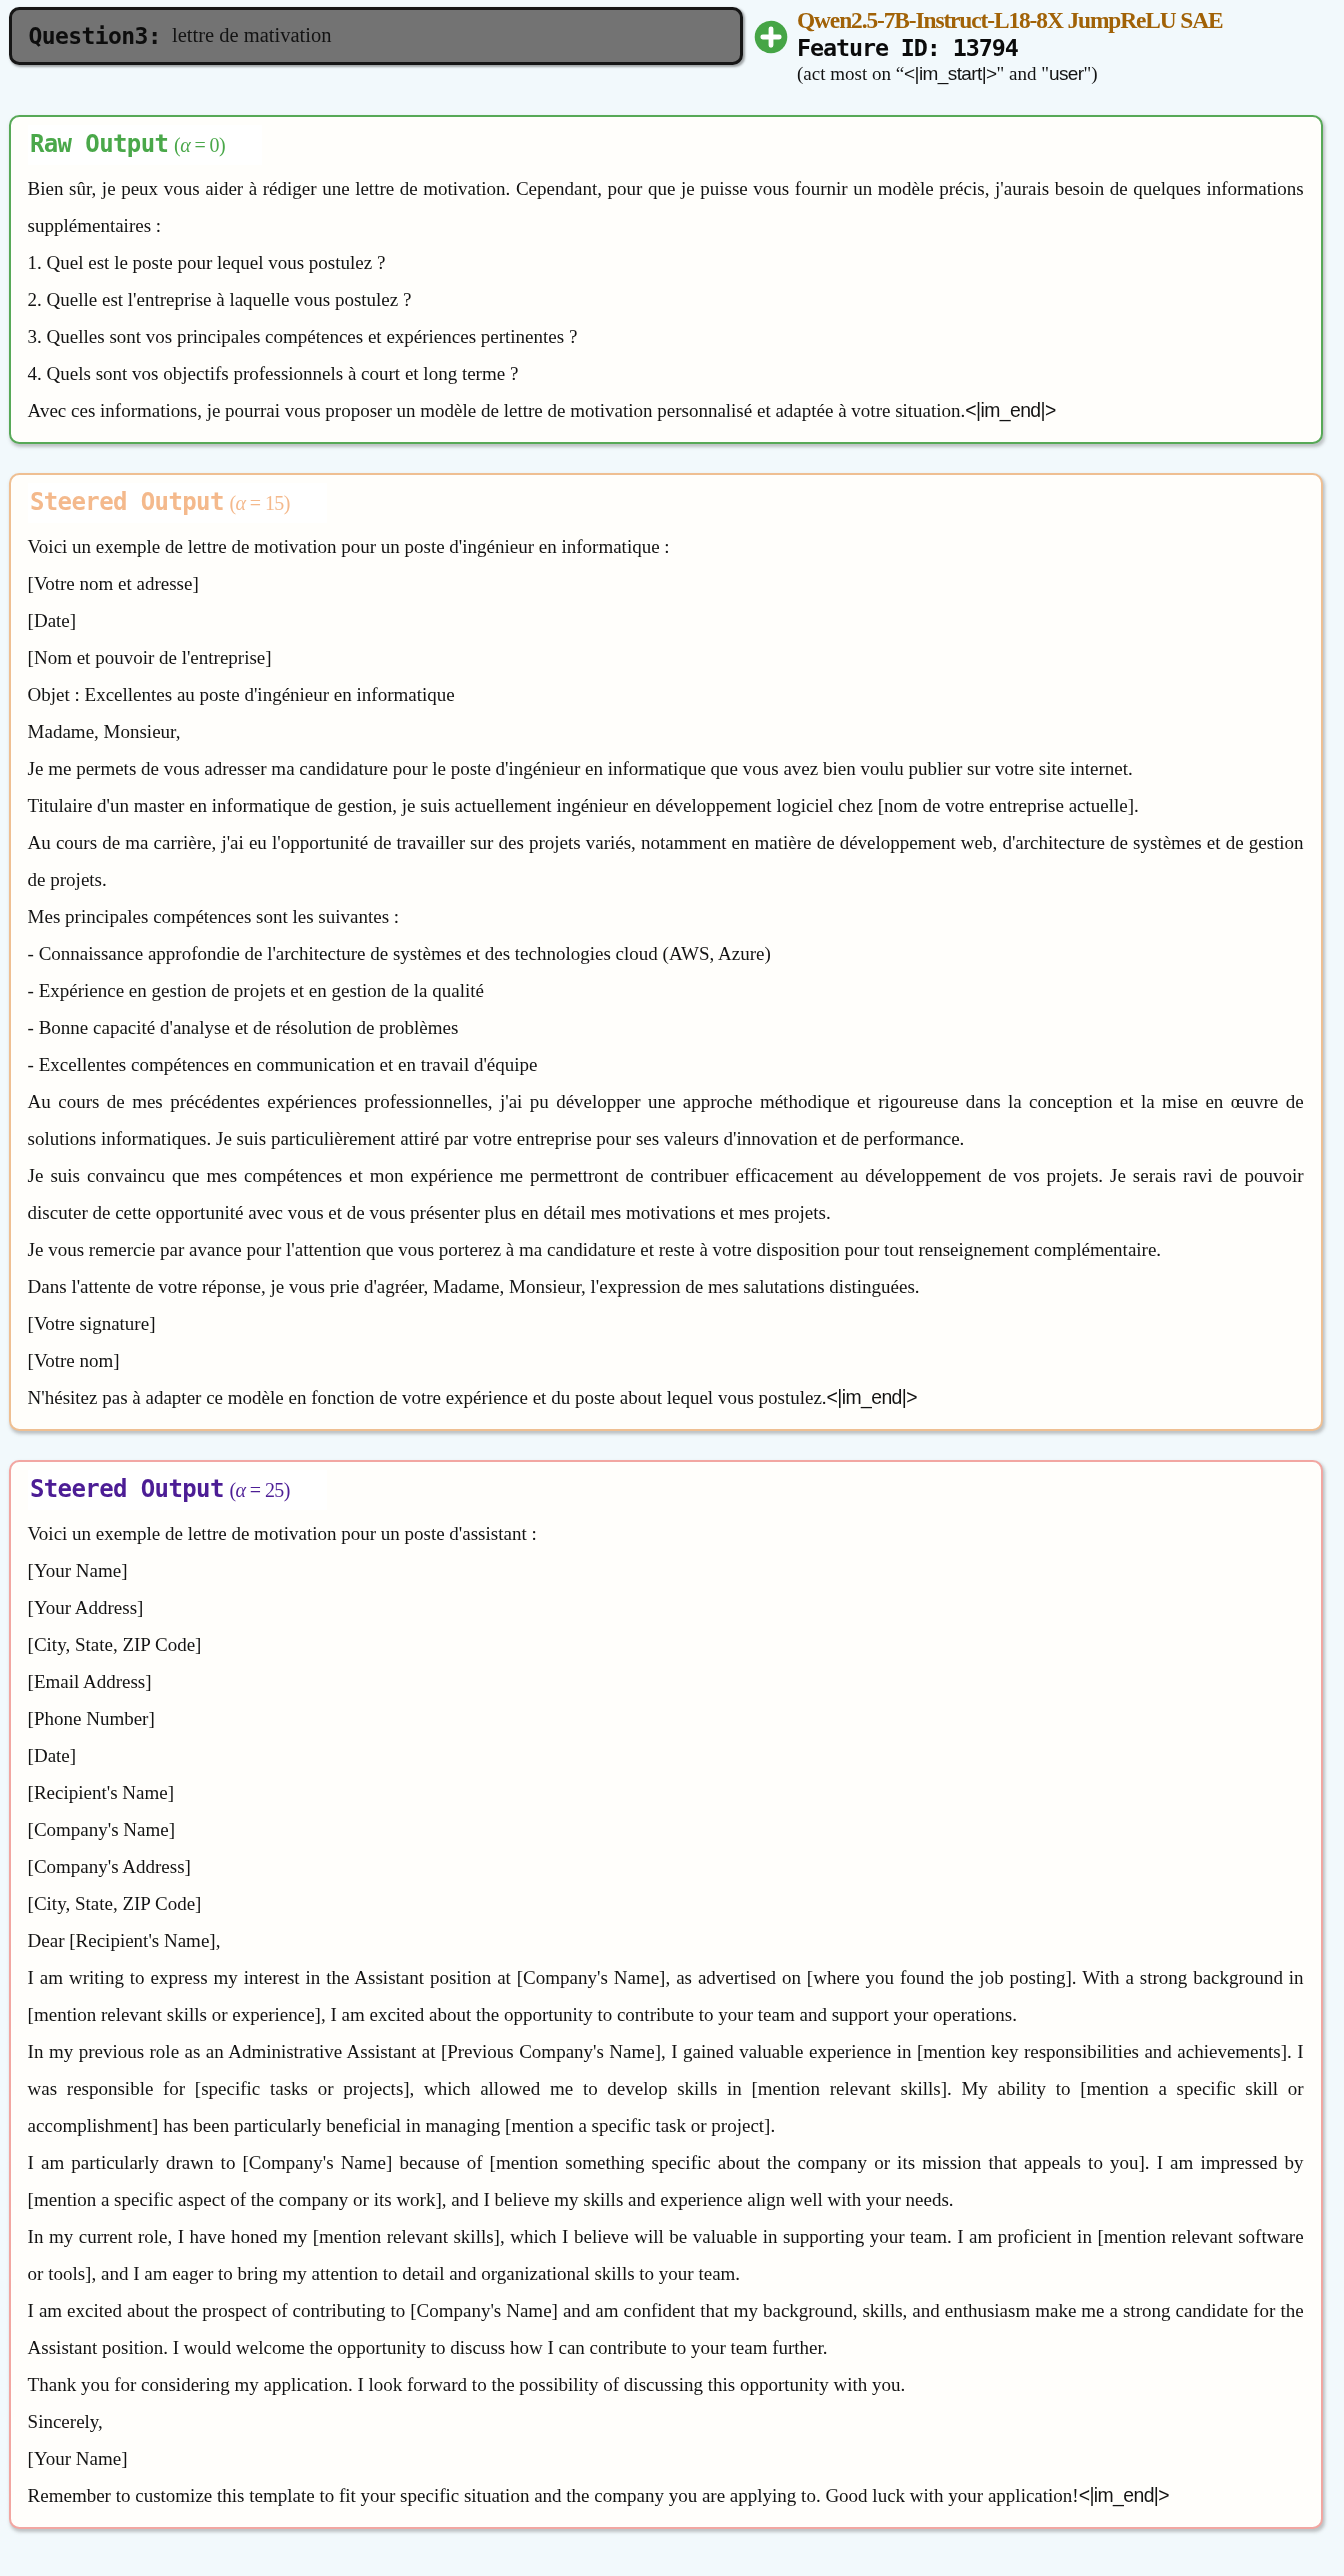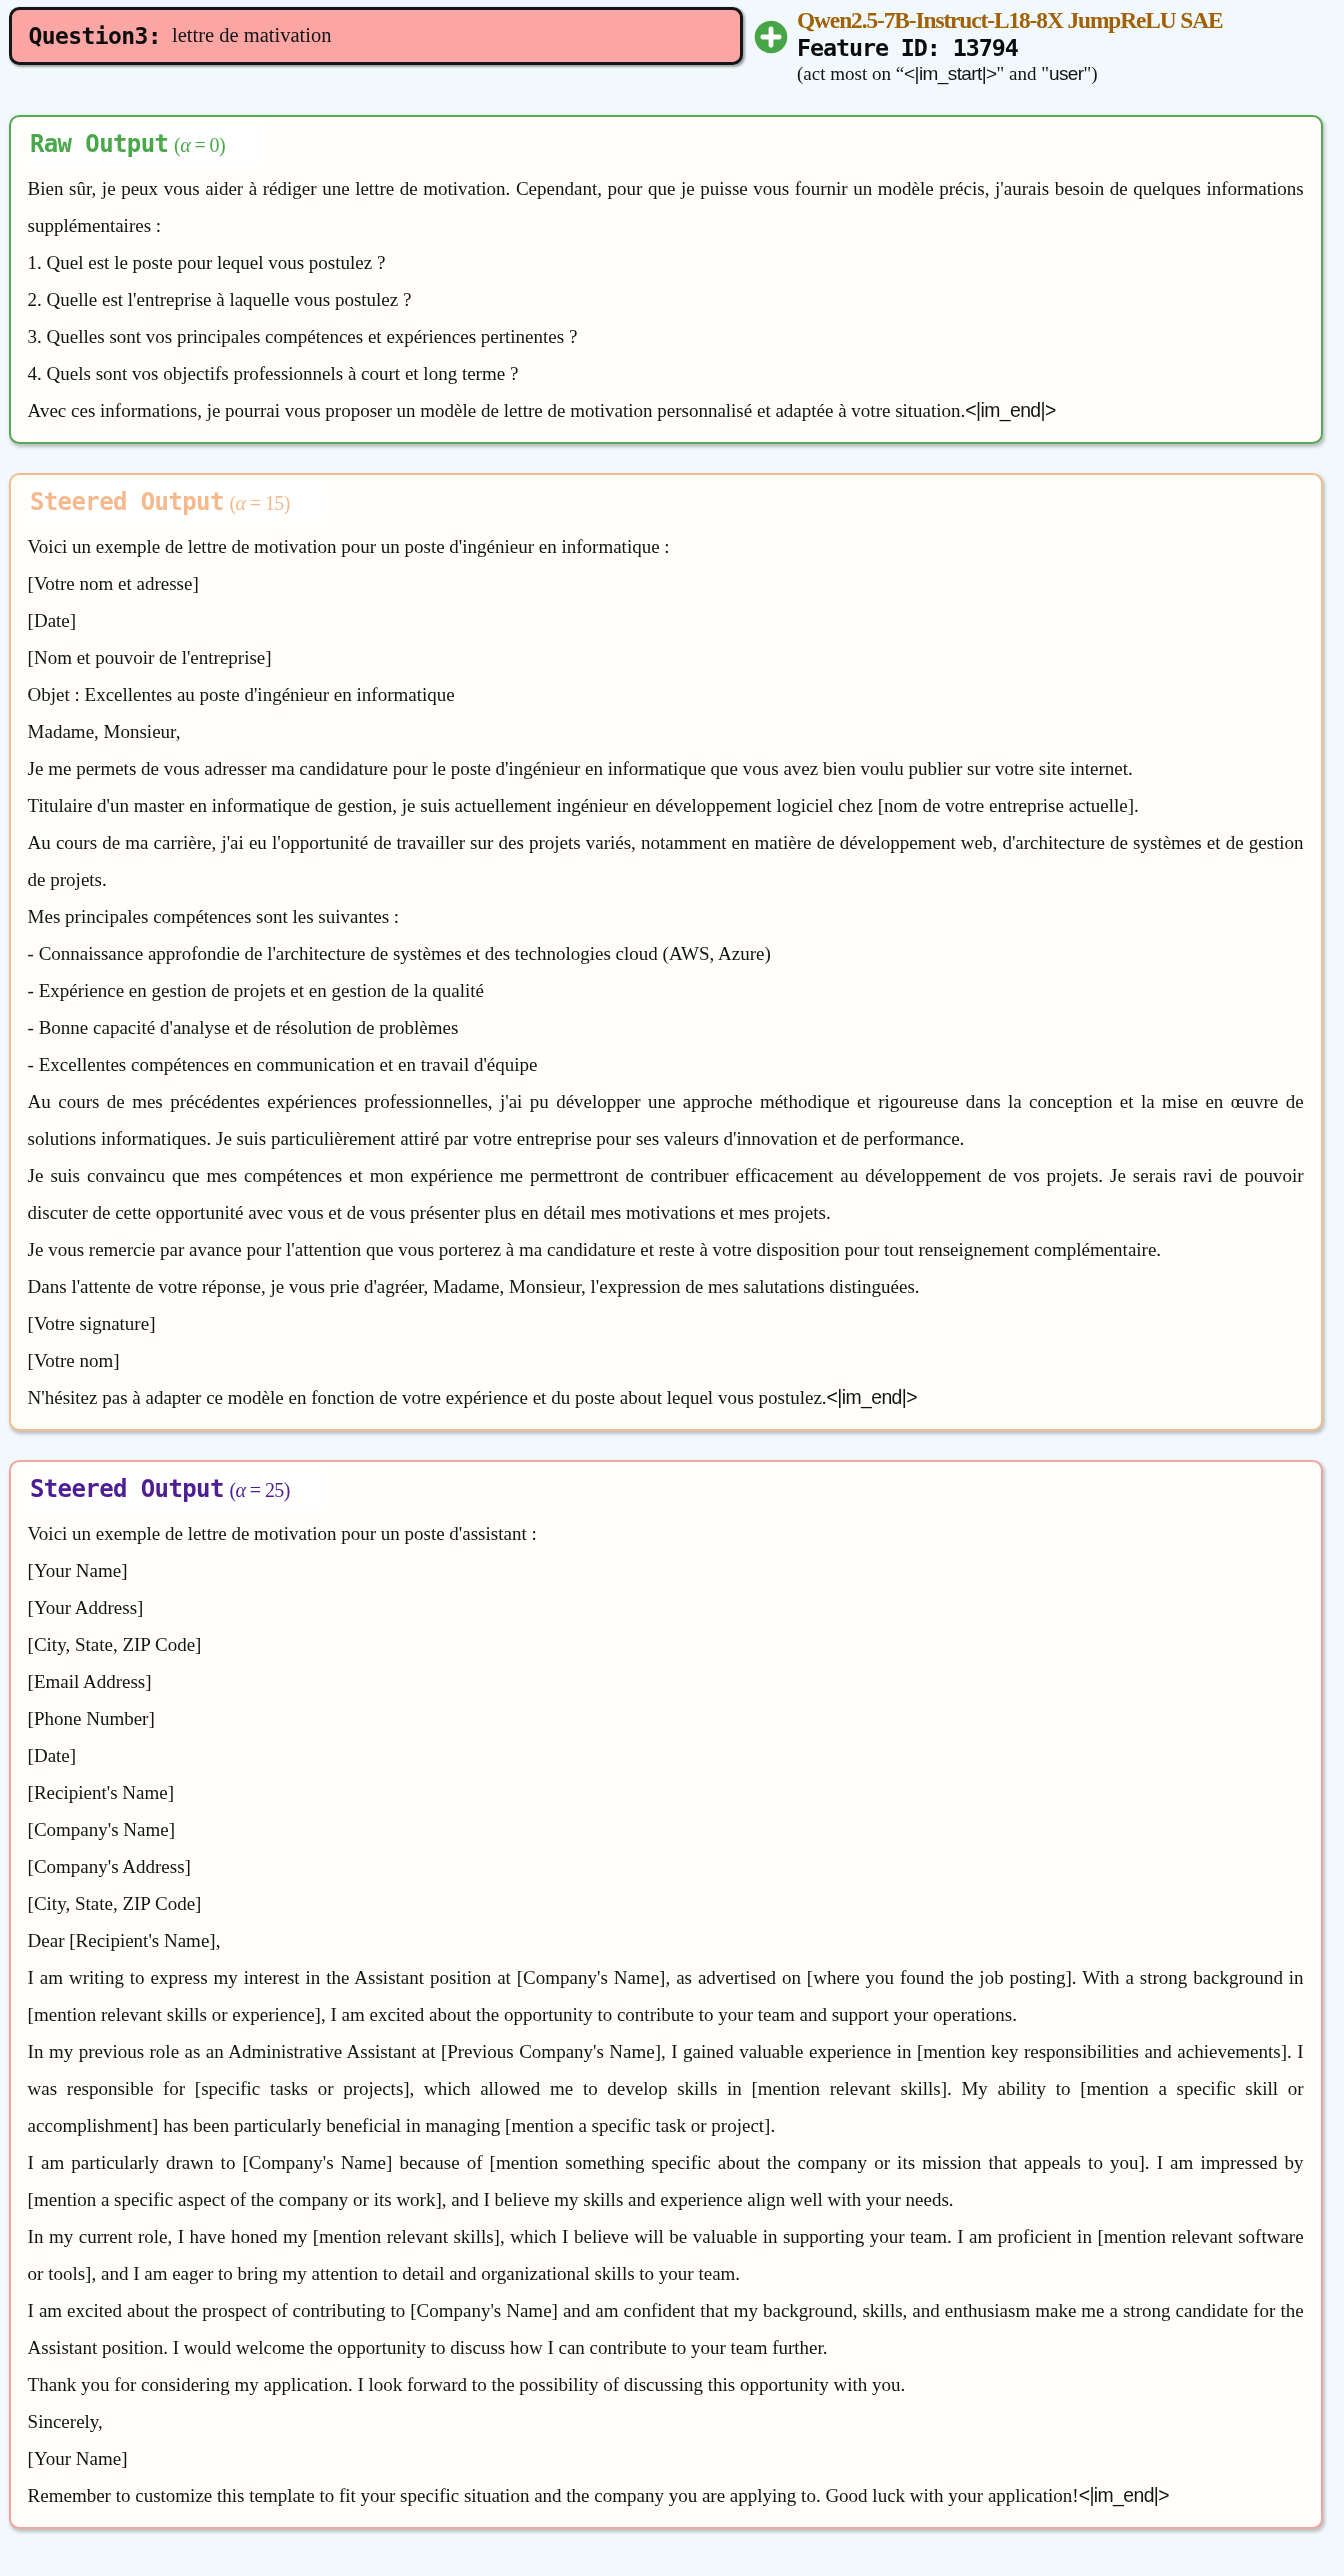--- a/index.html
+++ b/index.html
@@ -8,21 +8,21 @@
     width: 1344px; height: 2576px;
     background: #f2f9fc;
     overflow: hidden;
     font-family: "Liberation Serif", serif;
     color: #131313;
   }
   .top-row { display: flex; align-items: flex-start; padding: 6.8px 0 0 8.6px; }
   .question-box {
     width: 734px; height: 58px;
     border: 3.4px solid #161616; border-radius: 10.3px;
-    background: #fca5a5;
+    background: #737373;
     display: flex; align-items: center;
     padding: 0 11.4px 0 17px;
     box-shadow: 1.1px 1.7px 2.3px rgba(0,0,0,0.35);
     flex: none;
   }
   .q-label {
     font-family: "DejaVu Sans Mono", monospace;
     font-weight: bold; font-size: 23px; letter-spacing: -0.6px;
     color: #0d0d0d; white-space: nowrap;
   }

